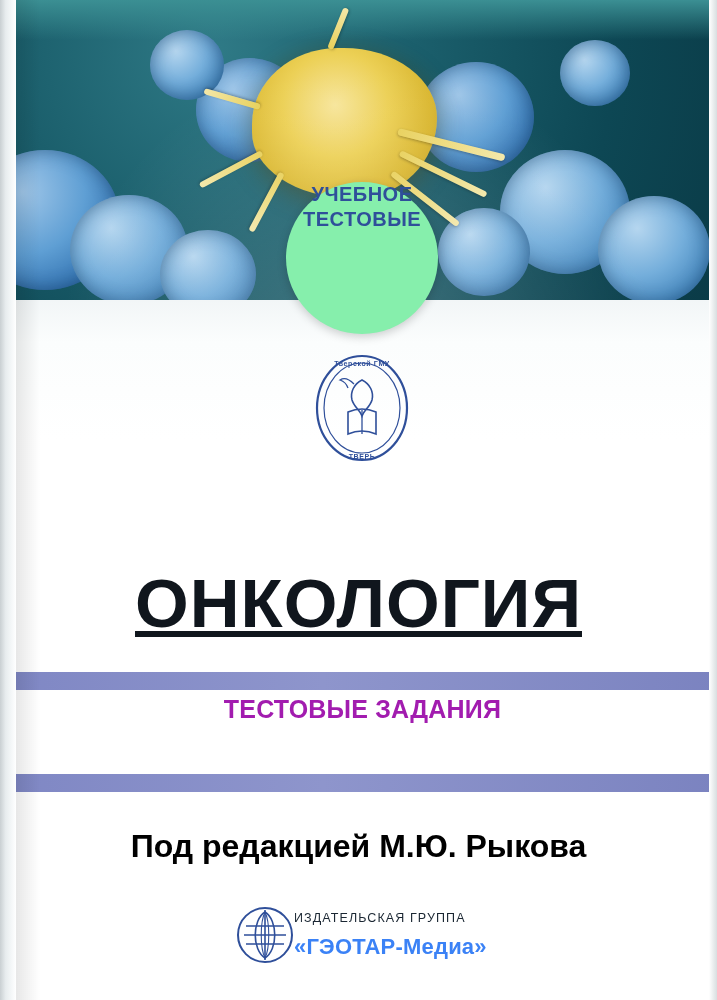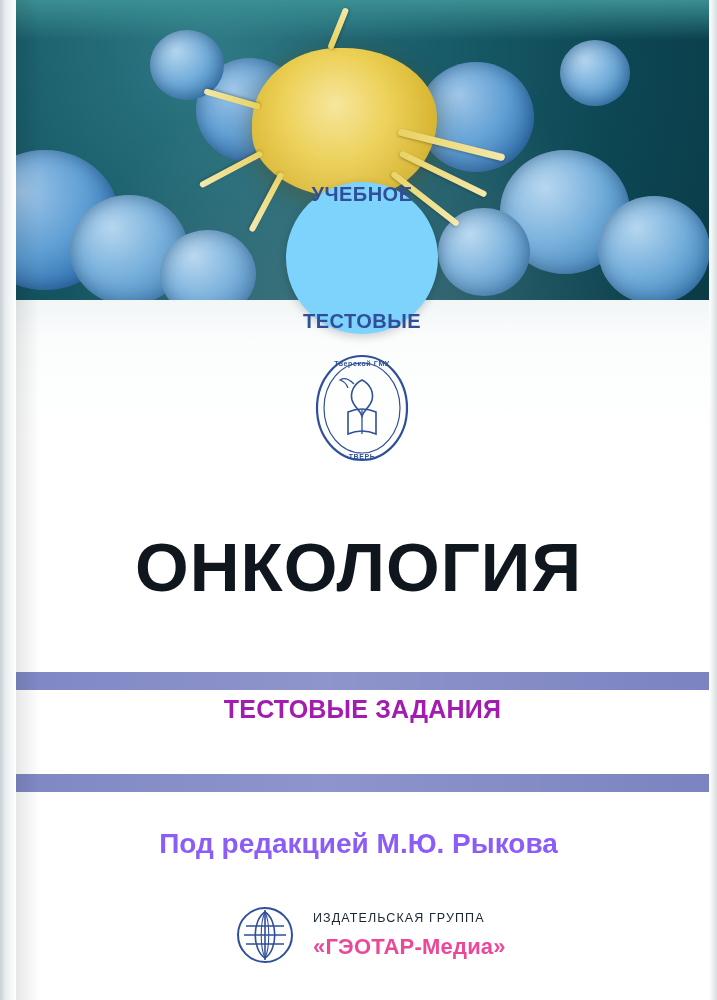--- a/index.html
+++ b/index.html
@@ -97,26 +97,26 @@
       linear-gradient(60deg, rgba(0,0,0,.015) 0 1px, rgba(0,0,0,0) 1px 90px);
     pointer-events: none;
   }
 
   
   .badge {
     position: absolute;
     left: 286px; top: 182px;
     width: 152px; height: 152px;
     border-radius: 50%;
-    background: #7dd3fc;
+    background: #86efac;
     box-shadow: 0 3px 10px rgba(0,0,0,.18);
     display: flex;
     flex-direction: column;
     align-items: center;
-    justify-content: space-between;
+    justify-content: flex-start;
     z-index: 20;
   }
   .badge span {
     display: block;
     color: #2f4f9a;
     font-weight: bold;
     font-size: 20px;
     letter-spacing: .5px;
     line-height: 25px;
     text-align: center;
@@ -149,27 +149,28 @@
     text-align: center;
     font-size: 25.5px;
     font-weight: bold;
     color: #1b2733;
     letter-spacing: .2px;
   }
 
   
   .title {
     position: absolute;
-    left: 0; top: 528px;
+    left: 0; top: 564px;
     width: 717px;
     text-align: center;
     font-size: 69px;
     font-weight: bold;
     color: #10161d;
     letter-spacing: 1px;
+    text-decoration: underline;
   }
 
   
   .subtitle-band {
     position: absolute;
     left: 0; top: 672px;
     width: 717px; height: 120px;
     background: linear-gradient(to right, #7f87c4 0%, #8e95cc 45%, #7b83c0 100%);
   }
   .subtitle-band .inner-white {
@@ -189,48 +190,48 @@
     line-height: 38px;
     letter-spacing: .2px;
   }
 
   
   .editor {
     position: absolute;
     left: 0; top: 828px;
     width: 717px;
     text-align: center;
-    font-size: 28px;
-    font-weight: bold;
-    color: #8b5cf6;
+    font-size: 32px;
+    font-weight: bold;
+    color: #000000;
   }
 
   
   .publisher {
     position: absolute;
     left: 236px; top: 906px;
     display: flex;
     align-items: center;
-    gap: 19px;
+    gap: 0;
   }
   .pub-logo {
     width: 58px; height: 58px;
     flex: 0 0 58px;
   }
   .pub-text { line-height: 1.15; }
   .pub-line1 {
     font-size: 12.5px;
     letter-spacing: 1.1px;
     color: #1b2733;
     font-weight: normal;
   }
   .pub-line2 {
     font-size: 22px;
     font-weight: bold;
-    color: #ec4899;
+    color: #3b82f6;
     letter-spacing: .2px;
     margin-top: 8px;
   }
 
   .shadow-left {
     position: absolute;
     left: 14px; top: 0; width: 26px; height: 1000px;
     background: linear-gradient(to right, rgba(0,0,0,.10), rgba(0,0,0,0));
     z-index: 25;
     pointer-events: none;

